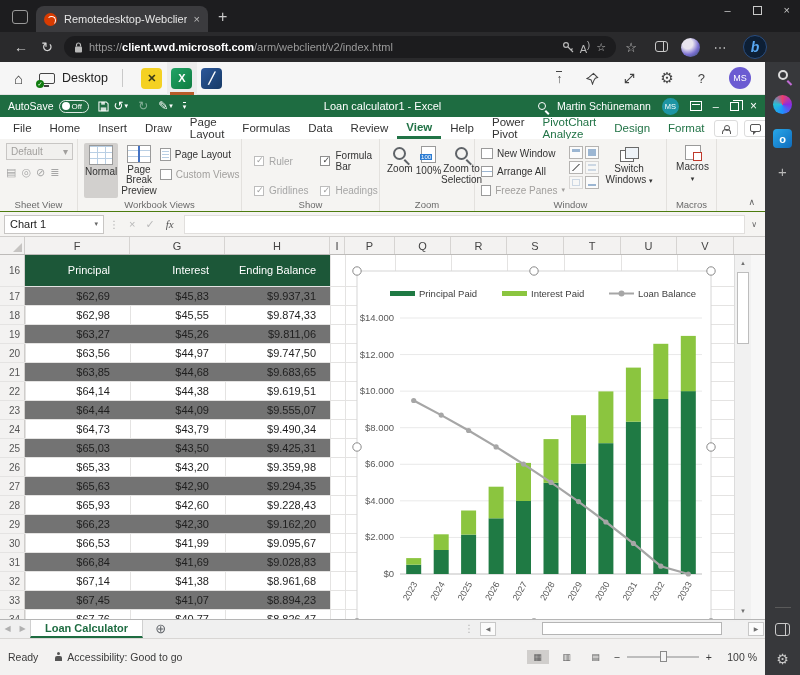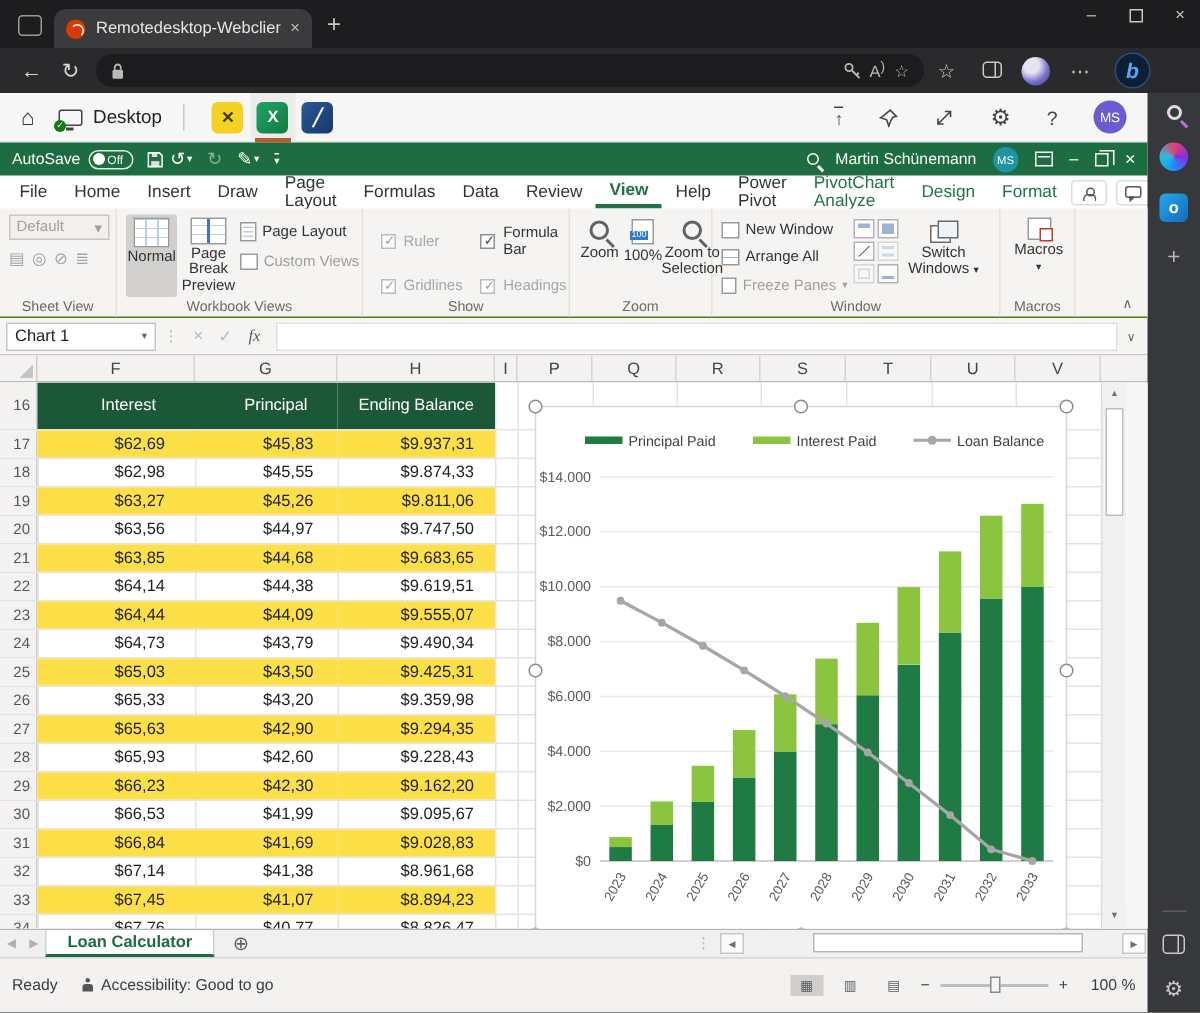--- a/index.html
+++ b/index.html
@@ -169,21 +169,21 @@
   .vline{position:absolute;top:0;bottom:0;width:1px;background:#e4e3e2;}
   .rowswrap{position:relative;z-index:1;}
   .xrow{display:flex;width:734px;border-bottom:1px solid #e4e3e2;}
   .rnum{width:25px;flex:none;background:#f3f2f1;border-right:1px solid #cfcdcb;font-size:10px;color:#555;
         display:flex;align-items:center;justify-content:flex-end;padding-right:4px;}
   .cell{display:flex;align-items:center;justify-content:flex-end;font-size:11px;color:#1f1f1f;}
   .c0{width:105px;padding-right:20px;}
   .c1{width:95px;padding-right:16px;}
   .c2{width:105px;padding-right:14px;}
   .hdrcell{background:#1c5738;color:#fff;text-align:right;line-height:1.15;}
-  .band{background:#fde047;}
+  .band{background:#737373;}
   .chartbox{position:absolute;left:352px;top:11px;width:364px;height:362px;z-index:2;}
   .vscroll{position:absolute;left:734px;width:17px;top:0;bottom:0;background:#f1f1f1;border-left:1px solid #dcdcdc;z-index:3;}
   .vsb{position:absolute;left:0;right:0;height:15px;display:flex;align-items:center;justify-content:center;
        font-size:6px;color:#707070;background:#f1f1f1;}
   .vthumb{position:absolute;left:2px;right:2px;top:17px;height:72px;background:#fff;border:1px solid #bdbdbd;}
   .rfill{position:absolute;left:751px;right:0;top:0;bottom:0;background:#f7f7f7;z-index:3;}
 
   
   .sheetbar{height:20px;background:#f0f0f0;border-top:1px solid #b5b5b5;display:flex;align-items:stretch;font-size:11px;}
   .snav{width:15px;display:flex;align-items:center;justify-content:center;color:#b0b0b0;font-size:8px;}
@@ -246,20 +246,21 @@
   </div>
 
   <div class="addrbar">
     <span class="navic">←</span>
     <span class="navic">↻</span>
     <div class="urlpill">
       <svg width="9" height="11" viewBox="0 0 9 11">
           <rect x="1" y="4.5" width="7" height="6" rx="1" fill="#b9b9b9"></rect>
           <path d="M2.5 4.5V3a2 2 0 0 1 4 0v1.5" stroke="#b9b9b9" fill="none" stroke-width="1.2"></path>
         </svg>
+      <span><span>https://</span><span class="dom">client.wvd.microsoft.com</span><span>/arm/webclient/v2/index.html</span></span>
       <span class="sp"></span>
       <svg width="12" height="12" viewBox="0 0 12 12">
           <circle cx="4" cy="4" r="2.4" fill="none" stroke="#b9b9b9" stroke-width="1.2"></circle>
           <path d="M6 6l5 5M9 9l1.5-1.5" stroke="#b9b9b9" stroke-width="1.2" fill="none"></path>
         </svg>
       <span class="pillic"><span>A</span><sup>)</sup></span>
       <span class="pillic">☆</span>
     </div>
     <span class="outic">☆</span>
     <span class="outic"><span class="sb-panel" style="display:inline-block;border-color:#c9c9c9;width:13px;height:11px;"></span></span>
@@ -319,20 +320,21 @@
         <span class="xtic dim">
             <span>↻</span>
           </span>
         <span class="xtic">
             <span>✎</span>
             <span class="dd6">▾</span>
           </span>
         <span class="xtic" style="border-top:1px solid #fff;font-size:7px;">
             <span>▾</span>
           </span>
+        <span class="xtitle-center">Loan calculator1  -  Excel</span>
         <div class="xtright">
           <span class="mag"></span>
           <span style="font-size:10.5px;">Martin Schünemann</span>
           <span class="avatar-teal">MS</span>
           <span class="ribopt"></span>
           <span>–</span>
           <span class="restore"></span>
           <span style="font-size:12px;">×</span>
         </div>
       </div>
@@ -533,22 +535,22 @@
             <div class="vline" style="left: 451px;"></div>
             <div class="vline" style="left: 507px;"></div>
             <div class="vline" style="left: 564px;"></div>
             <div class="vline" style="left: 621px;"></div>
             <div class="vline" style="left: 677px;"></div>
             <div class="vline" style="left: 734px;"></div>
           </div>
         <div class="rowswrap" id="rows">
             <div class="xrow" style="height: 32px;">
               <div class="rnum">16</div>
+              <div class="cell c0 hdrcell">Principal</div>
               <div class="cell c1 hdrcell">Interest</div>
-              <div class="cell c0 hdrcell">Principal</div>
               <div class="cell c2 hdrcell">Ending Balance</div>
             </div>
             <div class="xrow" style="height: 19px;">
               <div class="rnum">17</div>
               <div class="cell c0 band">$62,69</div>
               <div class="cell c1 band">$45,83</div>
               <div class="cell c2 band">$9.937,31</div>
             </div>
             <div class="xrow" style="height: 19px;">
               <div class="rnum">18</div>

